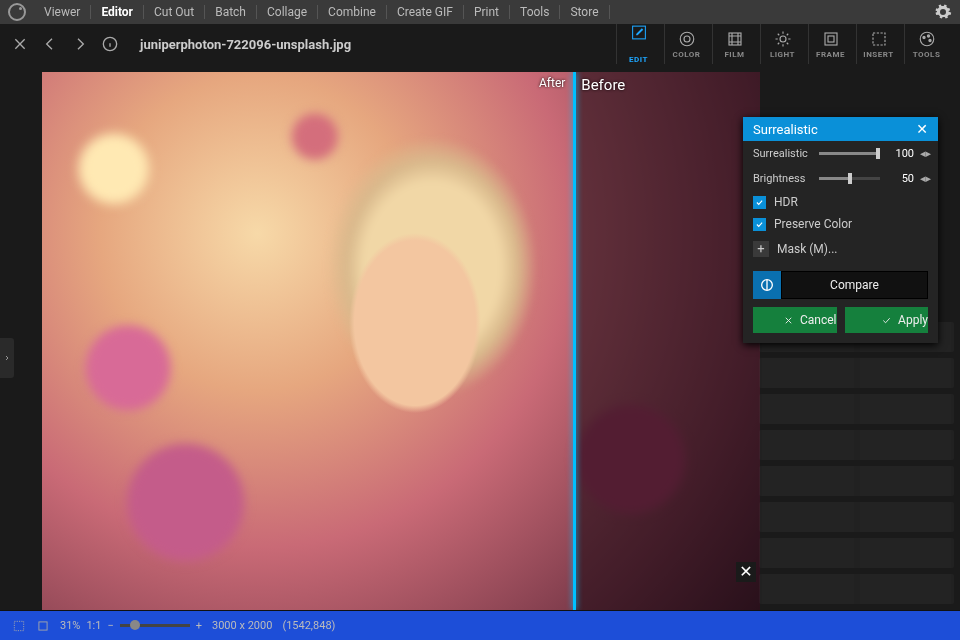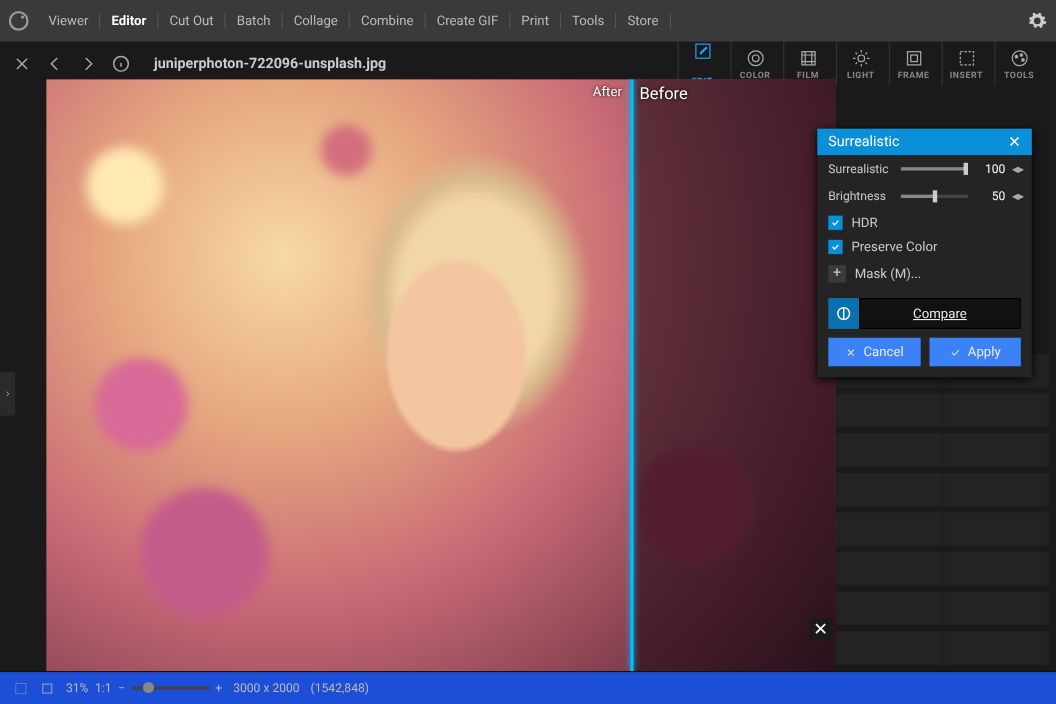--- a/index.html
+++ b/index.html
@@ -1,19 +1,19 @@
 <!DOCTYPE html>
 <html><head>
 <meta charset="utf-8">
 <style>
 * { margin:0; padding:0; box-sizing:border-box; font-family:-apple-system,Segoe UI,Roboto,sans-serif; }
 body { background:#1a1a1a; width:960px; height:640px; overflow:hidden; color:#ccc; font-size:12px; position:relative; }
 
 
-.topmenu { height:38px; background:#3a3a3a; display:flex; align-items:center; padding:0 8px; gap:0; }
+.topmenu { height:24px; background:#3a3a3a; display:flex; align-items:center; padding:0 8px; gap:0; }
 .topmenu .logo { width:18px; height:18px; border:2px solid #999; border-radius:50%; margin-right:8px; position:relative; }
 .topmenu .logo:after { content:''; position:absolute; width:3px; height:3px; background:#999; border-radius:50%; top:2px; right:2px; }
 .topmenu a { color:#bbb; padding:0 10px; cursor:pointer; border-right:1px solid #555; font-size:12px; }
 .topmenu a.active { color:#fff;font-weight:bold; }
 .topmenu .spacer { flex:1; }
 .topmenu .gear { width:18px; height:18px; cursor:pointer; fill:#ccc; }
 
 
 .subbar { height:40px; background:#1a1a1a; display:flex; align-items:center; padding:0 12px;font-weight:bold; }
 .subbar .nav { display:flex; align-items:center; gap:14px; }
@@ -71,23 +71,23 @@
 .panel .row .knob { position:absolute; top:-4px; width:4px; height:11px; background:#ccc; }
 .panel .row .val { width:28px; text-align:right; color:#fff; }
 .panel .row .spin { width:8px; color:#aaa; cursor:pointer; }
 .panel .chk { display:flex; align-items:center; padding:4px 10px; gap:8px; font-size:12px; }
 .panel .chk .box { width:13px; height:13px; background:#0a90d8; display:flex; align-items:center; justify-content:center; cursor:pointer; }
 .panel .chk .box svg { width:9px; height:9px; stroke:#fff; stroke-width:3; fill:none; }
 .panel .mask { display:flex; align-items:center; padding:6px 10px; gap:8px; font-size:12px; }
 .panel .mask .plus { width:16px; height:16px; background:#3a3a3a; color:#ccc; text-align:center; line-height:15px; cursor:pointer; font-size:13px; }
 .panel .btnrow { display:flex; padding:8px 10px; gap:0; }
 .panel .cmp-ico { width:28px; height:28px; background:#0a70b0; display:flex; align-items:center; justify-content:center; cursor:pointer; }
-.panel .cmp-btn { flex:1; height:28px; background:#111; color:#eee; display:flex; align-items:center; justify-content:center; cursor:pointer; font-size:12px; border:1px solid #000;text-decoration:underline; }
+.panel .cmp-btn { flex:1; height:28px; background:#111; color:#eee; display:flex; align-items:center; justify-content:center; cursor:pointer; font-size:12px; border:1px solid #000; }
 .panel .actrow { display:flex; padding:0 10px 10px; gap:8px; }
-.panel .act { flex:1; height:26px; background:#3b82f6; color:#eee; display:flex; align-items:center; justify-content:center; gap:6px; cursor:pointer; font-size:12px; }
+.panel .act { flex:1; height:26px; background:#15803d; color:#eee; display:flex; align-items:center; justify-content:flex-end; gap:6px; cursor:pointer; font-size:12px; }
 .panel .act svg { width:11px; height:11px; stroke:#eee; stroke-width:2; fill:none; }
 
 
 .ghost { position:absolute; right:6px; top:250px; width:195px; opacity:0.12; pointer-events:none; }
 .ghost .g { height:30px; margin:6px 0; background:#555; border-radius:2px; display:flex; }
 .ghost .g div { flex:1; margin:0 3px; height:100%; background:#666; }
 
 
 .bottom { position:absolute; left:0; right:0; bottom:0; height:30px; background:#1d4ed8; display:flex; align-items:center; padding:0 12px; gap:10px; color:#bbb; font-size:11px; border-top:1px solid #111; }
 .bottom svg { width:14px; height:14px; stroke:#aaa; fill:none; stroke-width:1.5; cursor:pointer; }

